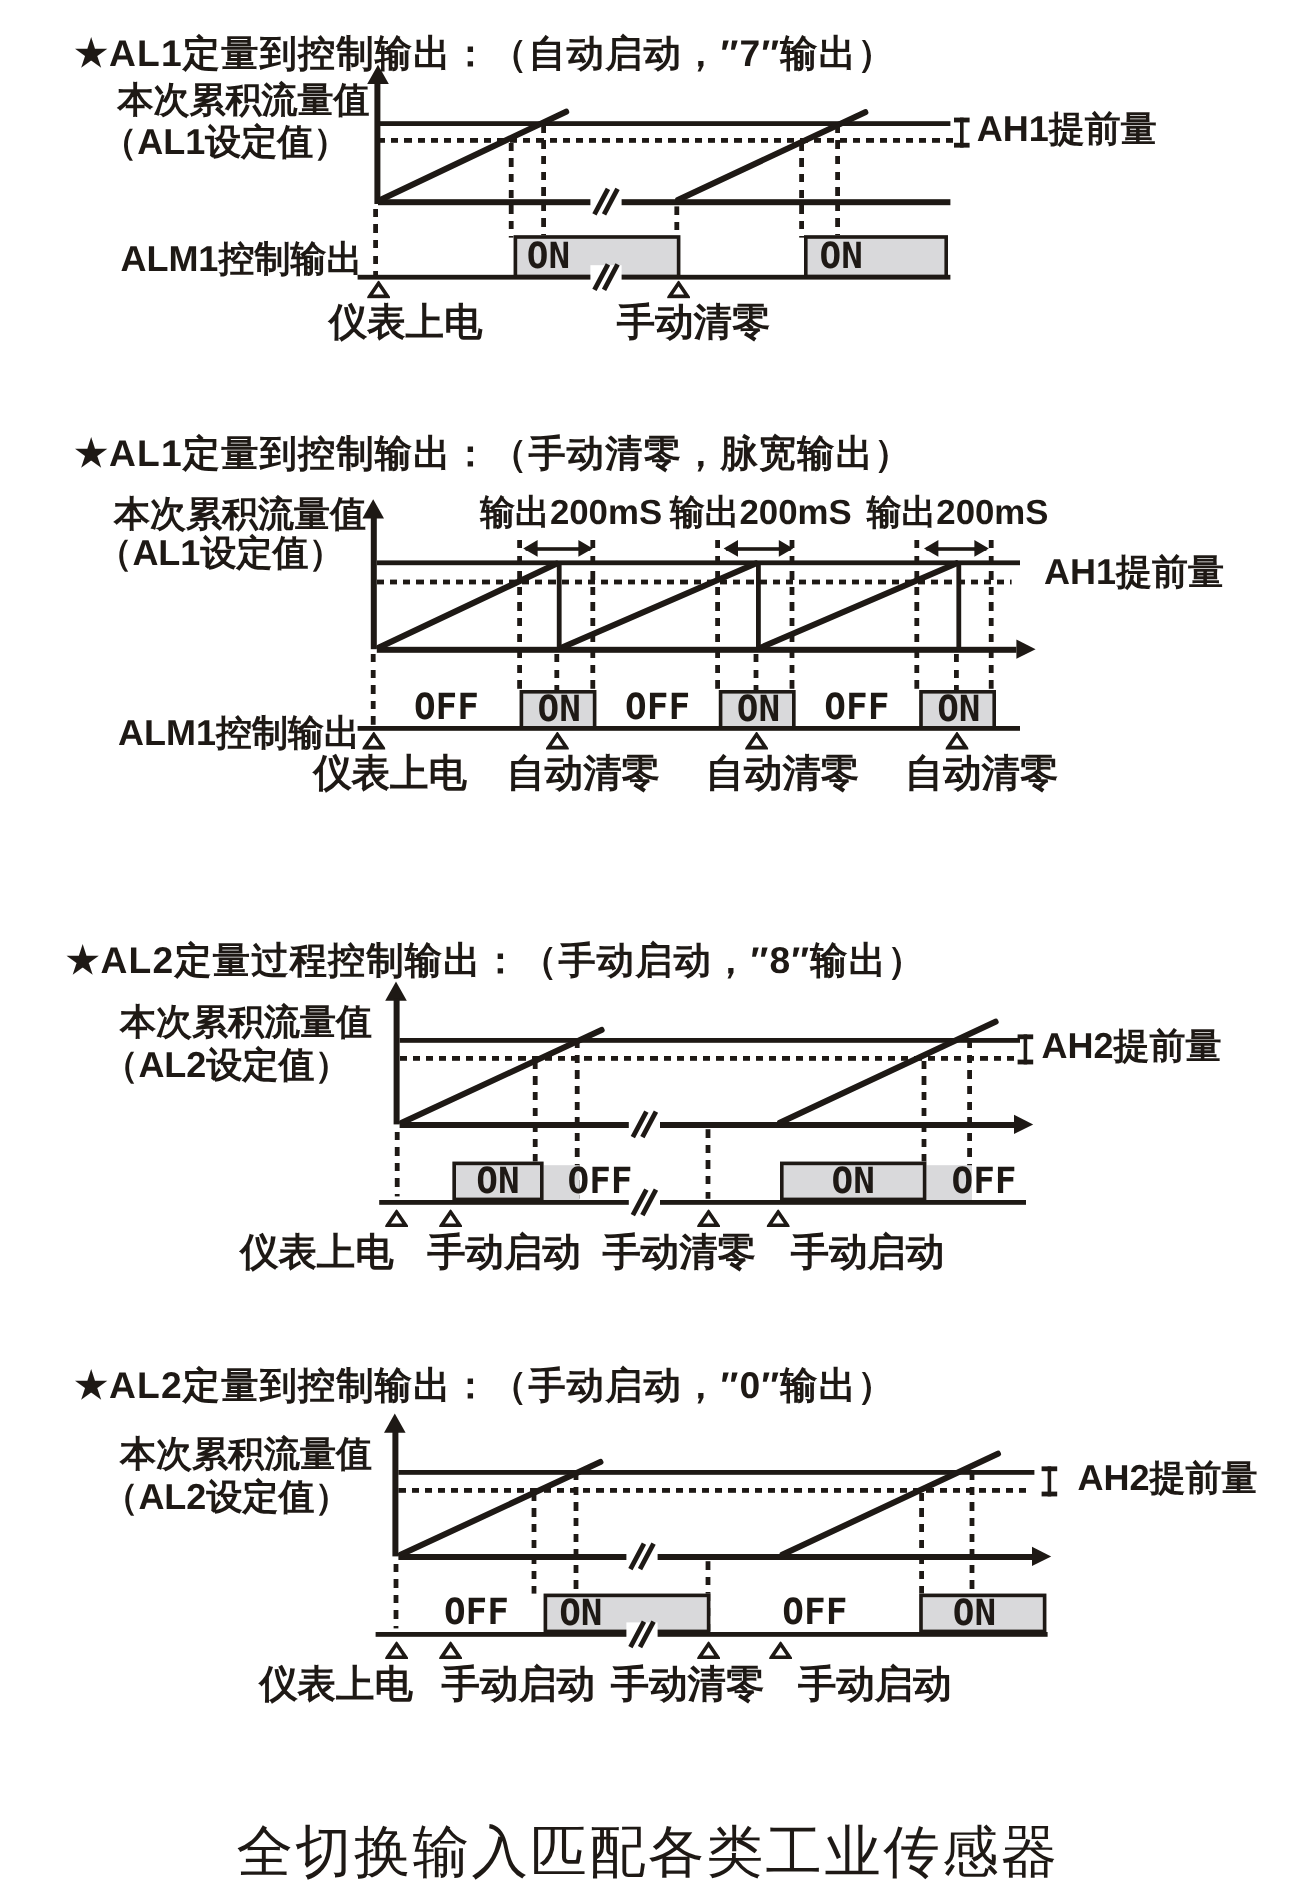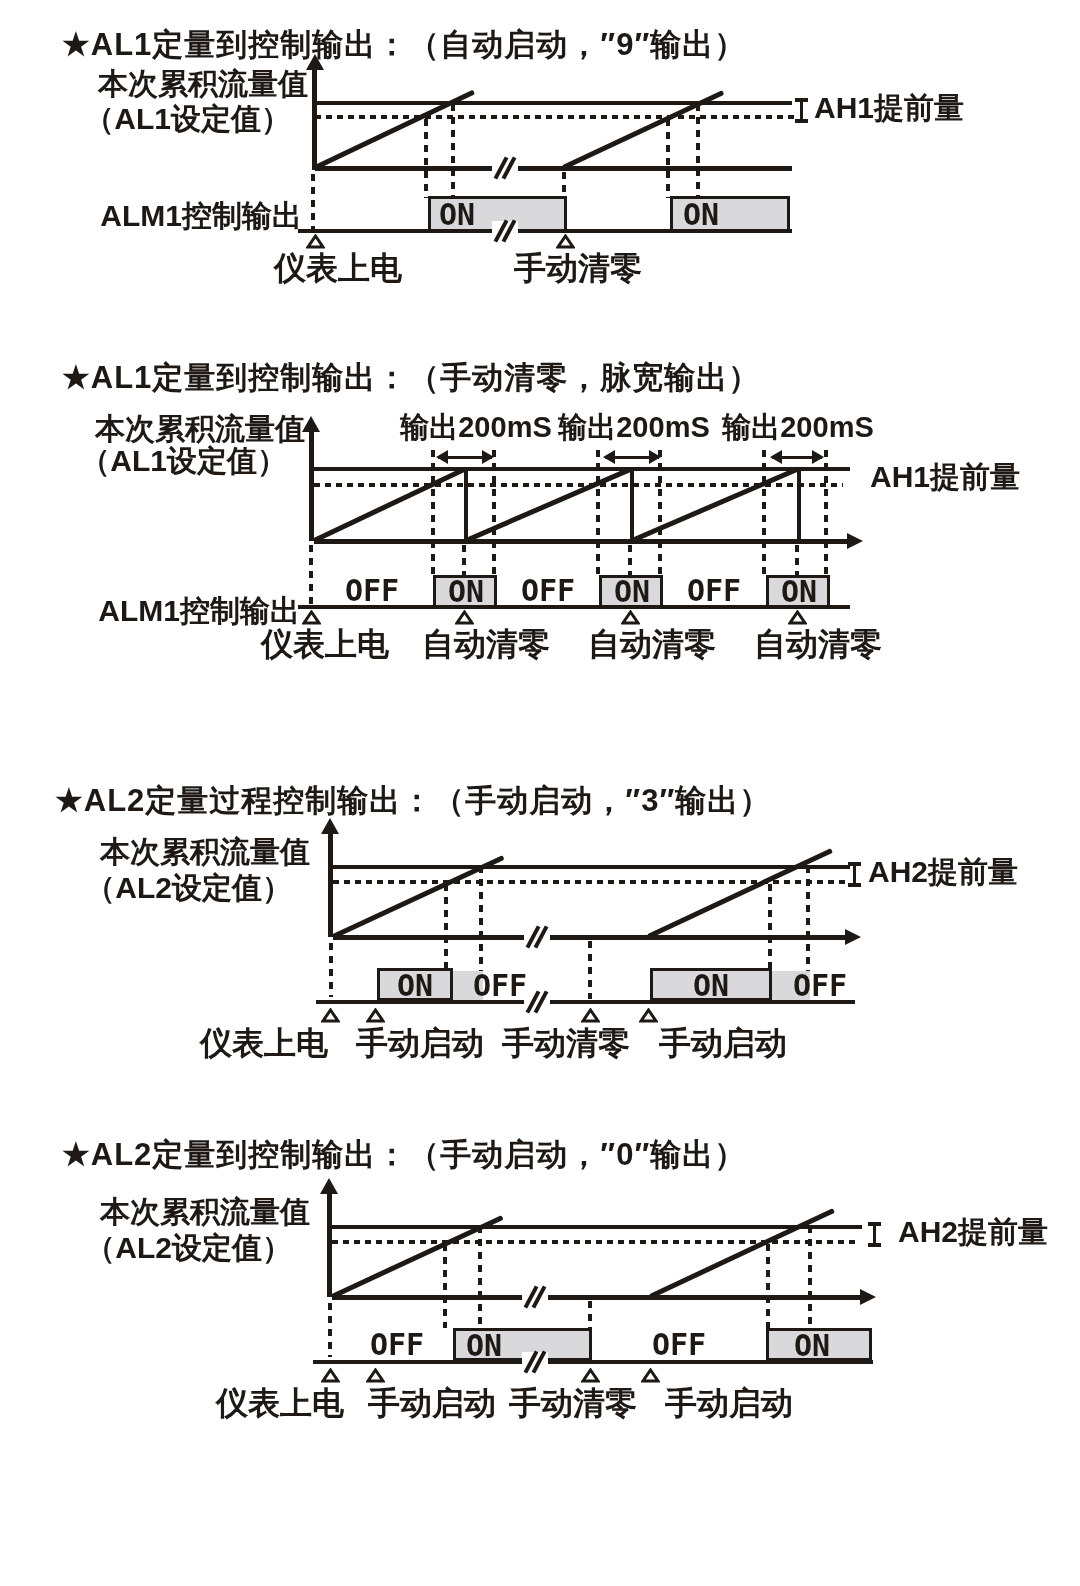--- a/index.html
+++ b/index.html
@@ -36,21 +36,21 @@
   .ibeam .bs{position:absolute;left:5px;top:0;width:3px;height:25px;background:#1e1915}
   .ibeam .bb{position:absolute;left:0;bottom:0;width:13px;height:4px;background:#1e1915}
   svg.tri{position:absolute}
 </style>
 </head>
 <body>
 
 <div id="page">
 
   <section>
-    <div class="title" style="left:62px;top:24px">★AL1定量到控制输出：（自动启动，″9″输出）</div>
+    <div class="title" style="left:62px;top:24px">★AL1定量到控制输出：（自动启动，″7″输出）</div>
 
     <div class="trv ylab" style="right:772px;top:84px">本次累积流量值</div>
     <div class="trv ylab" style="right:789px;top:119px">（AL1设定值）</div>
 
     <div class="ahup" style="left:306px;top:54px"></div>
     <div class="ln" style="left:312px;top:68px;width:5px;height:102px"></div>
 
     <div class="ln" style="left:315px;top:101px;width:477px;height:4px"></div>
     <div class="doth" style="left:315px;top:115px;width:482px"></div>
     <div class="ln" style="left:315px;top:166px;width:477px;height:5px"></div>
@@ -167,21 +167,21 @@
         <polygon points="9.5,2 17,13 2,13" fill="#fff" stroke="#1e1915" stroke-width="3"></polygon>
       </svg>
     <div class="tc tick" style="left:325px;top:645px">仪表上电</div>
     <div class="tc tick" style="left:486px;top:645px">自动清零</div>
     <div class="tc tick" style="left:652px;top:645px">自动清零</div>
     <div class="tc tick" style="left:818px;top:645px">自动清零</div>
   </section>
 
 
   <section>
-    <div class="title" style="left:55px;top:780px">★AL2定量过程控制输出：（手动启动，″3″输出）</div>
+    <div class="title" style="left:55px;top:780px">★AL2定量过程控制输出：（手动启动，″8″输出）</div>
 
     <div class="trv ylab" style="right:770px;top:852px">本次累积流量值</div>
     <div class="trv ylab" style="right:788px;top:888px">（AL2设定值）</div>
 
     <div class="ahup" style="left:321px;top:818px"></div>
     <div class="ln" style="left:328px;top:832px;width:5px;height:105px"></div>
 
     <div class="ln" style="left:333px;top:865px;width:517px;height:4px"></div>
     <div class="doth" style="left:333px;top:880px;width:512px"></div>
     <div class="ln" style="left:333px;top:935px;width:512px;height:5px"></div>
@@ -302,14 +302,15 @@
       </svg>
     <svg class="tri" style="left:641px;top:1368px" width="19" height="15" viewBox="0 0 19 15">
         <polygon points="9.5,2 17,13 2,13" fill="#fff" stroke="#1e1915" stroke-width="3"></polygon>
       </svg>
     <div class="tc tick" style="left:280px;top:1404px">仪表上电</div>
     <div class="tc tick" style="left:432px;top:1404px">手动启动</div>
     <div class="tc tick" style="left:573px;top:1404px">手动清零</div>
     <div class="tc tick" style="left:729px;top:1404px">手动启动</div>
   </section>
 
+  <div class="footer" style="left:540px;top:1512px">全切换输入匹配各类工业传感器</div>
 
 </div>
 
 </body></html>

